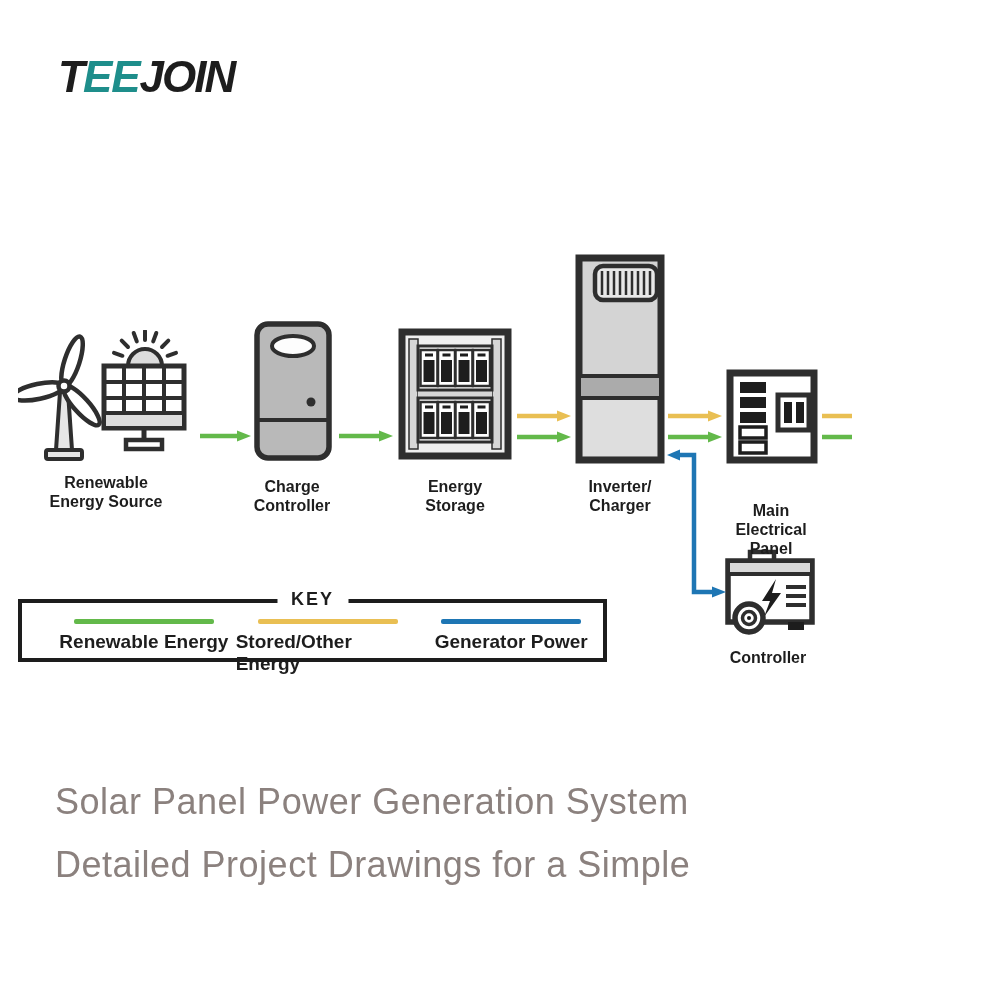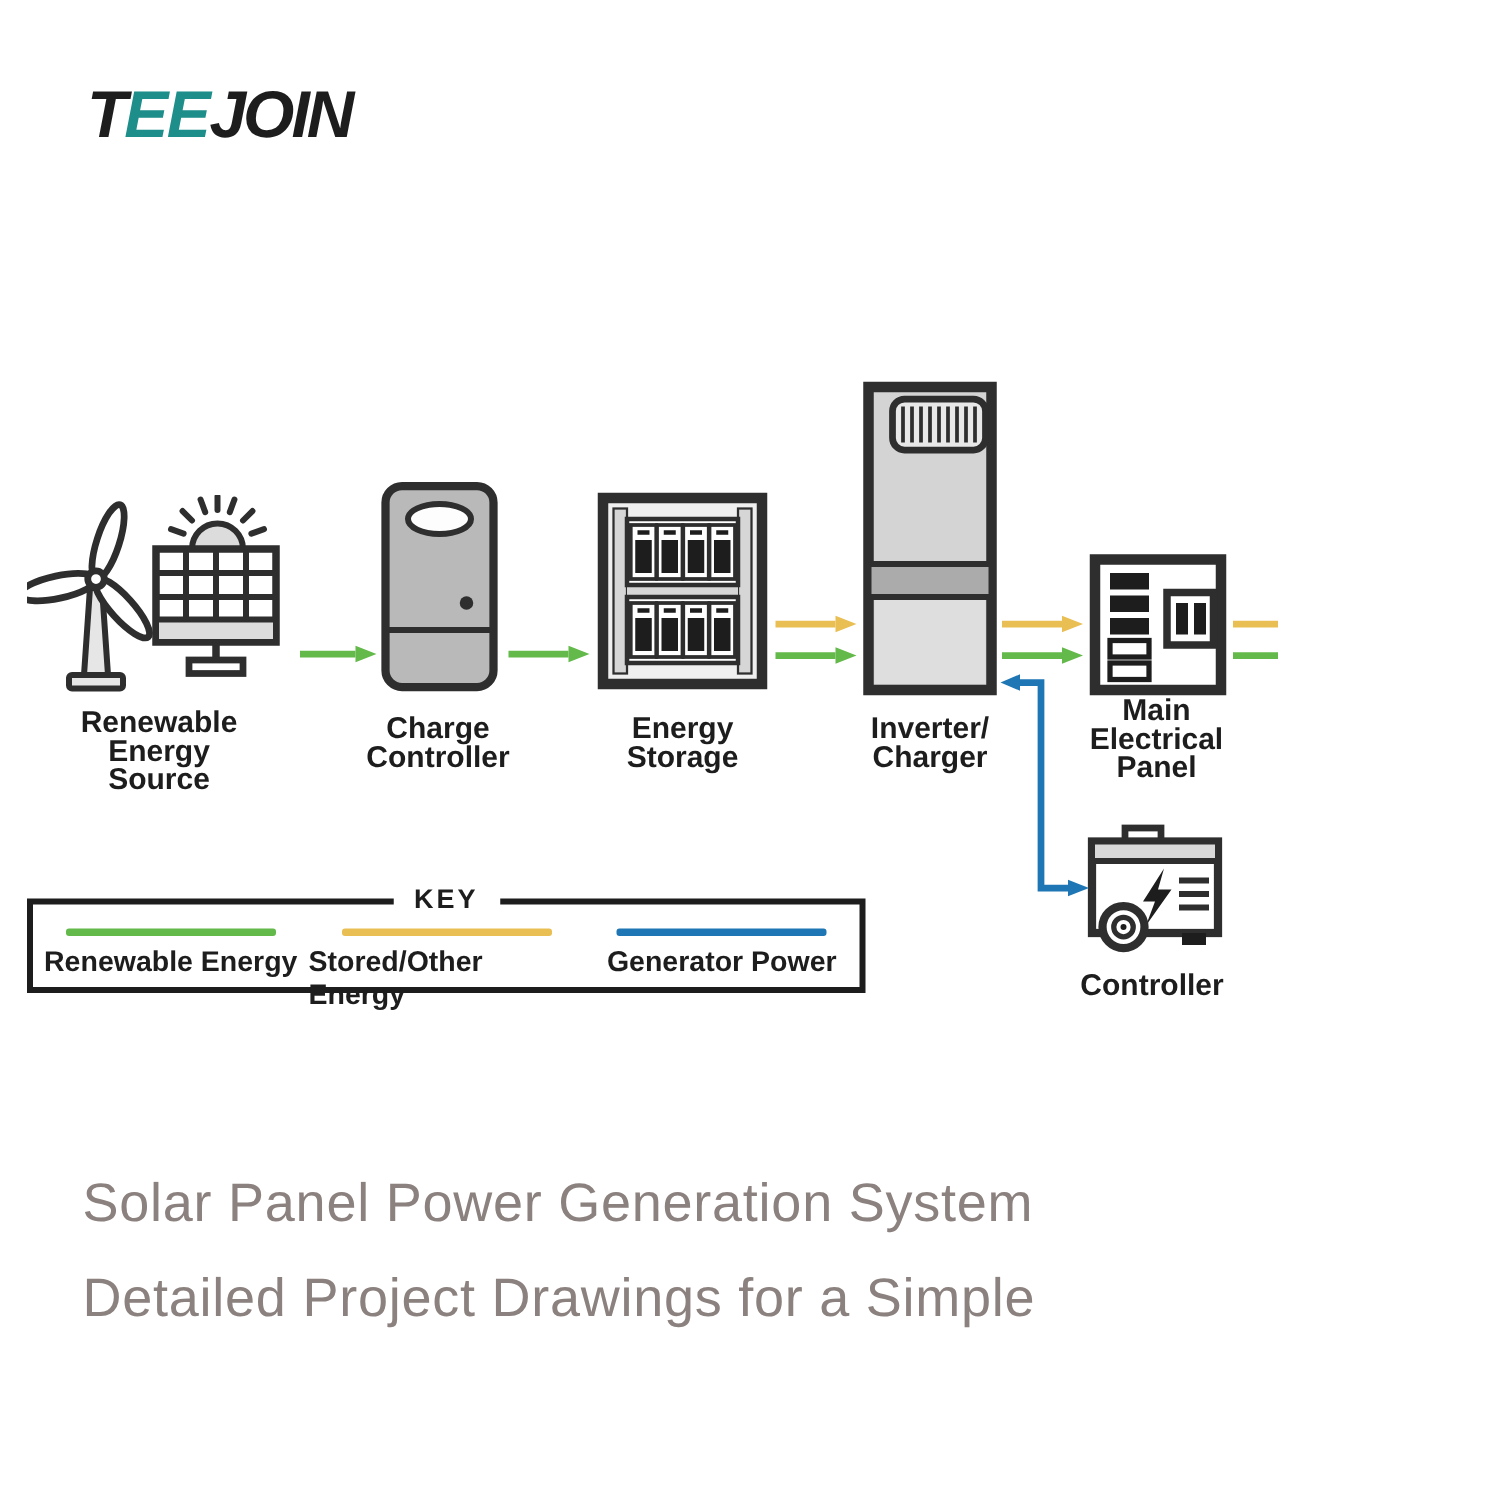--- a/index.html
+++ b/index.html
@@ -5,27 +5,27 @@
 <style>
   html,body{margin:0;padding:0;background:#fff;}
   .canvas{position:relative;width:852px;height:1000px;background:#fff;overflow:hidden;
           font-family:"Liberation Sans",sans-serif;}
   .abs{position:absolute;}
   
   .logo{left:58px;top:52px;font-size:44px;font-weight:700;font-style:italic;
         letter-spacing:-2px;color:var(--c-ink,#1d1d1d);}
   .logo .seg-teal{color:var(--c-teal,#1e8e8b);letter-spacing:-1px;}
   
-  .clabel{font-size:20px;font-weight:700;color:#1d1d1d;text-align:center;
+  .clabel{font-size:16px;font-weight:700;color:#1d1d1d;text-align:center;
           line-height:19px;width:120px;}
   
   .overlay{left:0;top:0;width:1000px;height:1000px;pointer-events:none;}
   
   .keybox{left:18px;top:599px;width:551px;height:55px;border:4px solid #1d1d1d;
-          background:#fff;display:flex;align-items:flex-start;}
+          background:#fff;display:flex;align-items:flex-start;padding-left:30px;}
   .keytitle{position:absolute;top:-14px;left:50%;transform:translateX(-50%);
             background:#fff;padding:0 14px;font-size:18px;font-weight:700;
             letter-spacing:2px;color:#1d1d1d;}
   .keycol{flex:1;display:flex;flex-direction:column;align-items:center;}
   .swatch{width:140px;height:5px;border-radius:2px;margin:16px 0 7px 0;}
   .keylabel{font-size:19px;font-weight:700;color:#1d1d1d;}
   
   .caption{left:55px;top:770px;font-size:36px;line-height:63px;
            color:var(--c-caption,#8b817e);letter-spacing:0.5px;white-space:nowrap;}
 </style>
@@ -213,21 +213,21 @@
     <div>Controller</div>
   </div>
   <div class="abs clabel" style="left:560px;top:477px">
     <div>Inverter/</div>
     <div>Charger</div>
   </div>
   <div class="abs clabel" style="left:395px;top:477px">
     <div>Energy</div>
     <div>Storage</div>
   </div>
-  <div class="abs clabel" style="left:711px;top:465px">
+  <div class="abs clabel" style="left:711px;top:501px">
     <div>Main</div>
     <div>Electrical</div>
     <div>Panel</div>
   </div>
   <div class="abs clabel" style="left:867px;top:473px">
     <div>All</div>
     <div>Energy</div>
   </div>
   <div class="abs clabel" style="left:708px;top:648px">
     <div>Controller</div>

